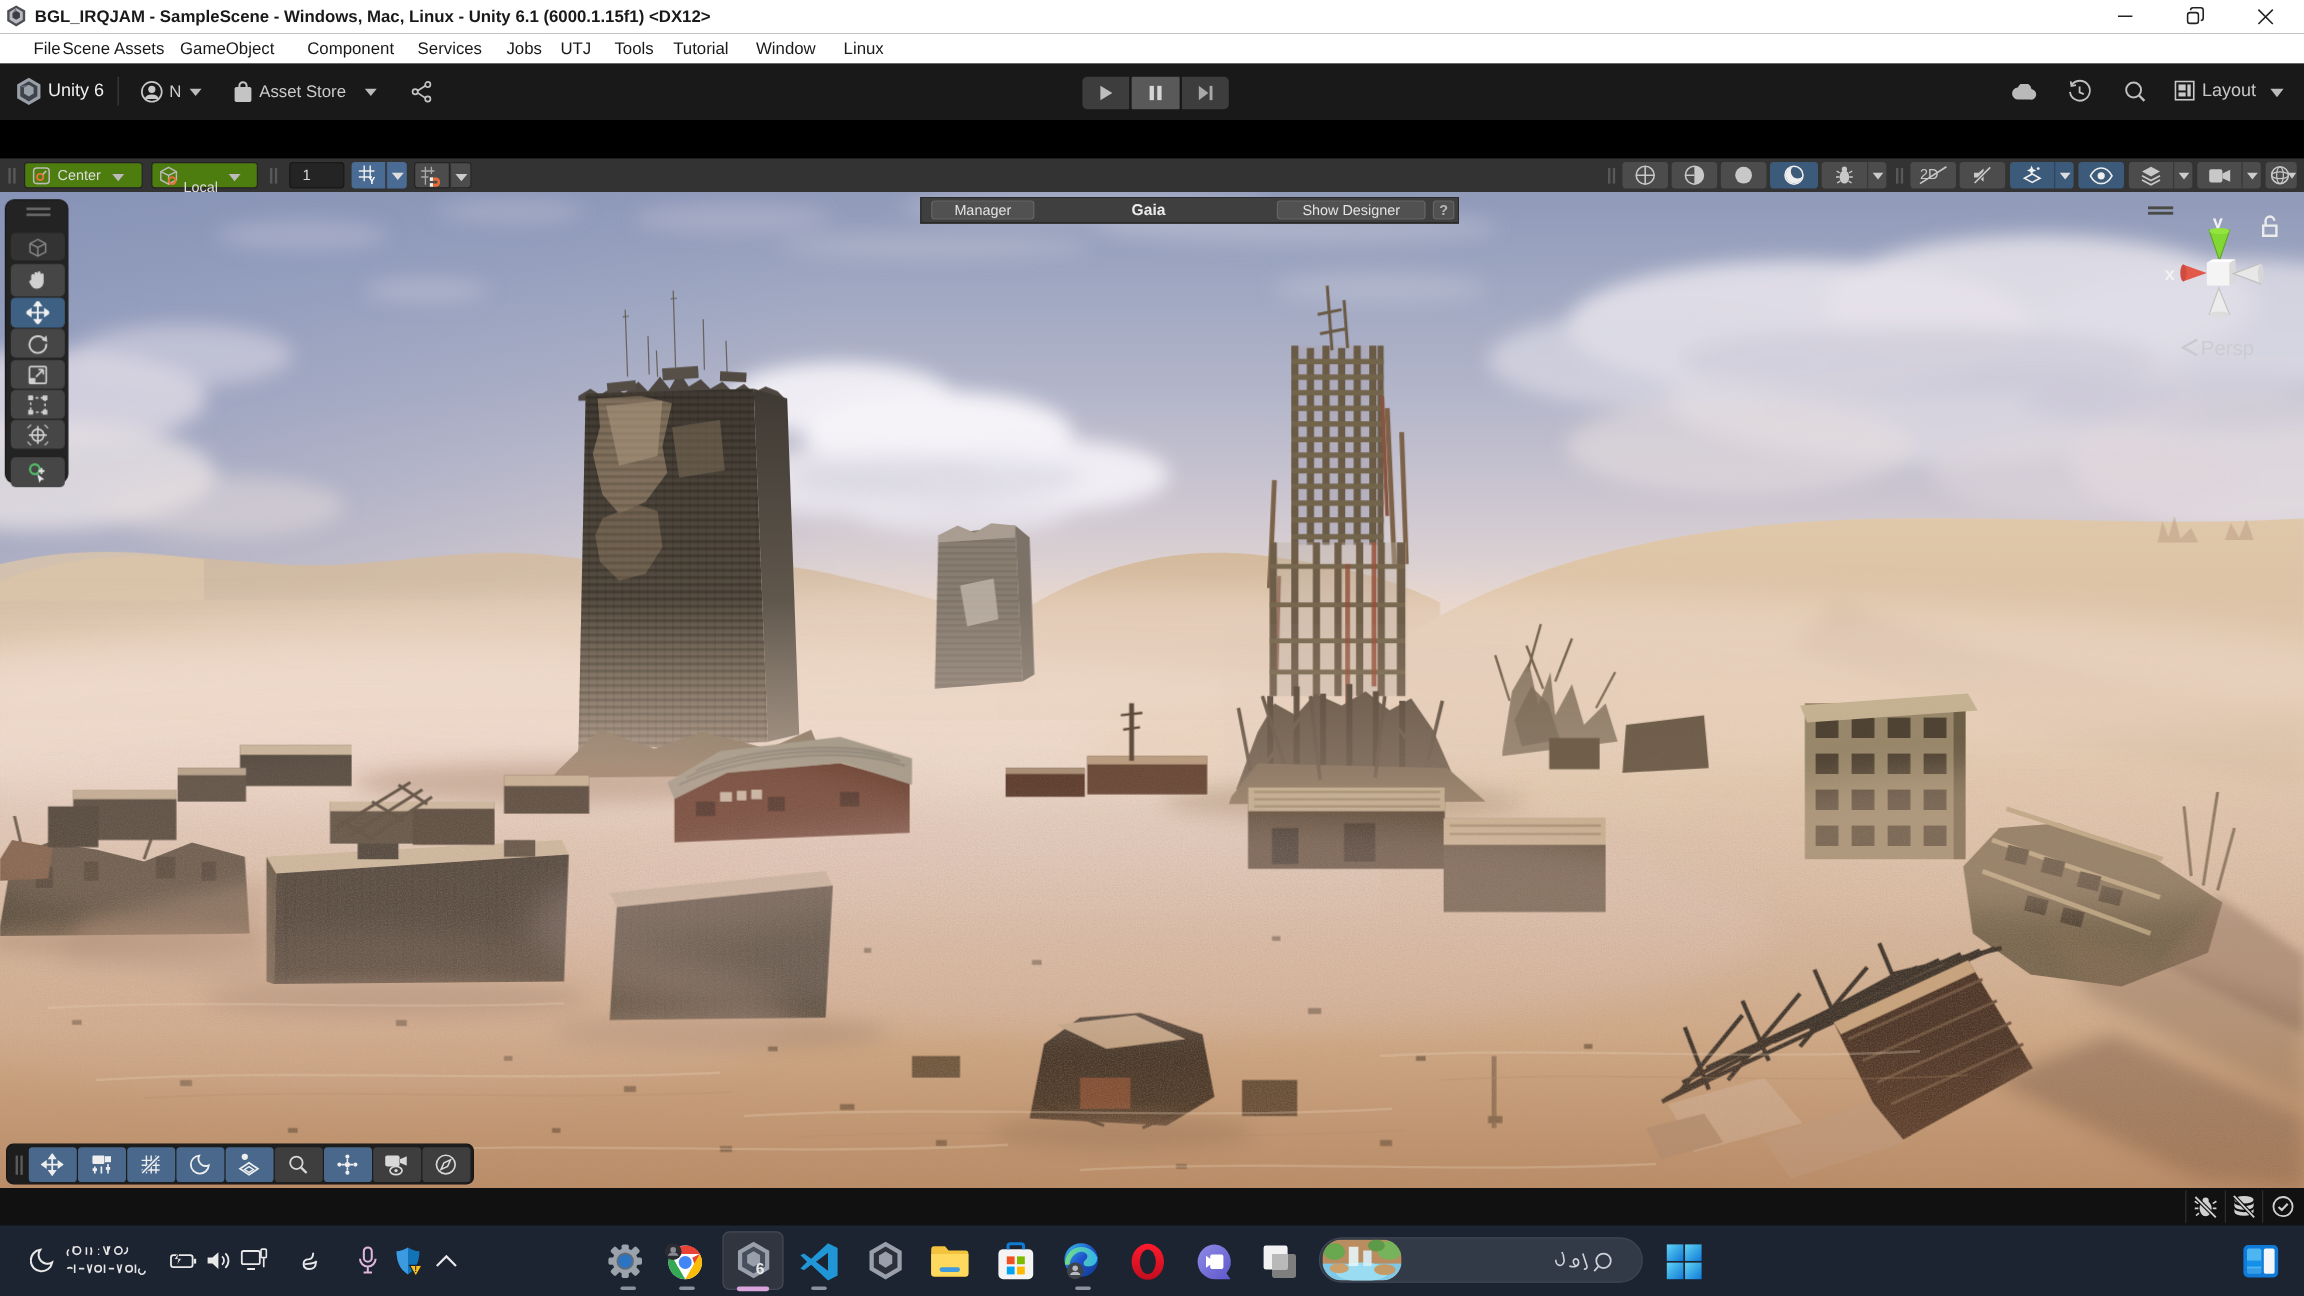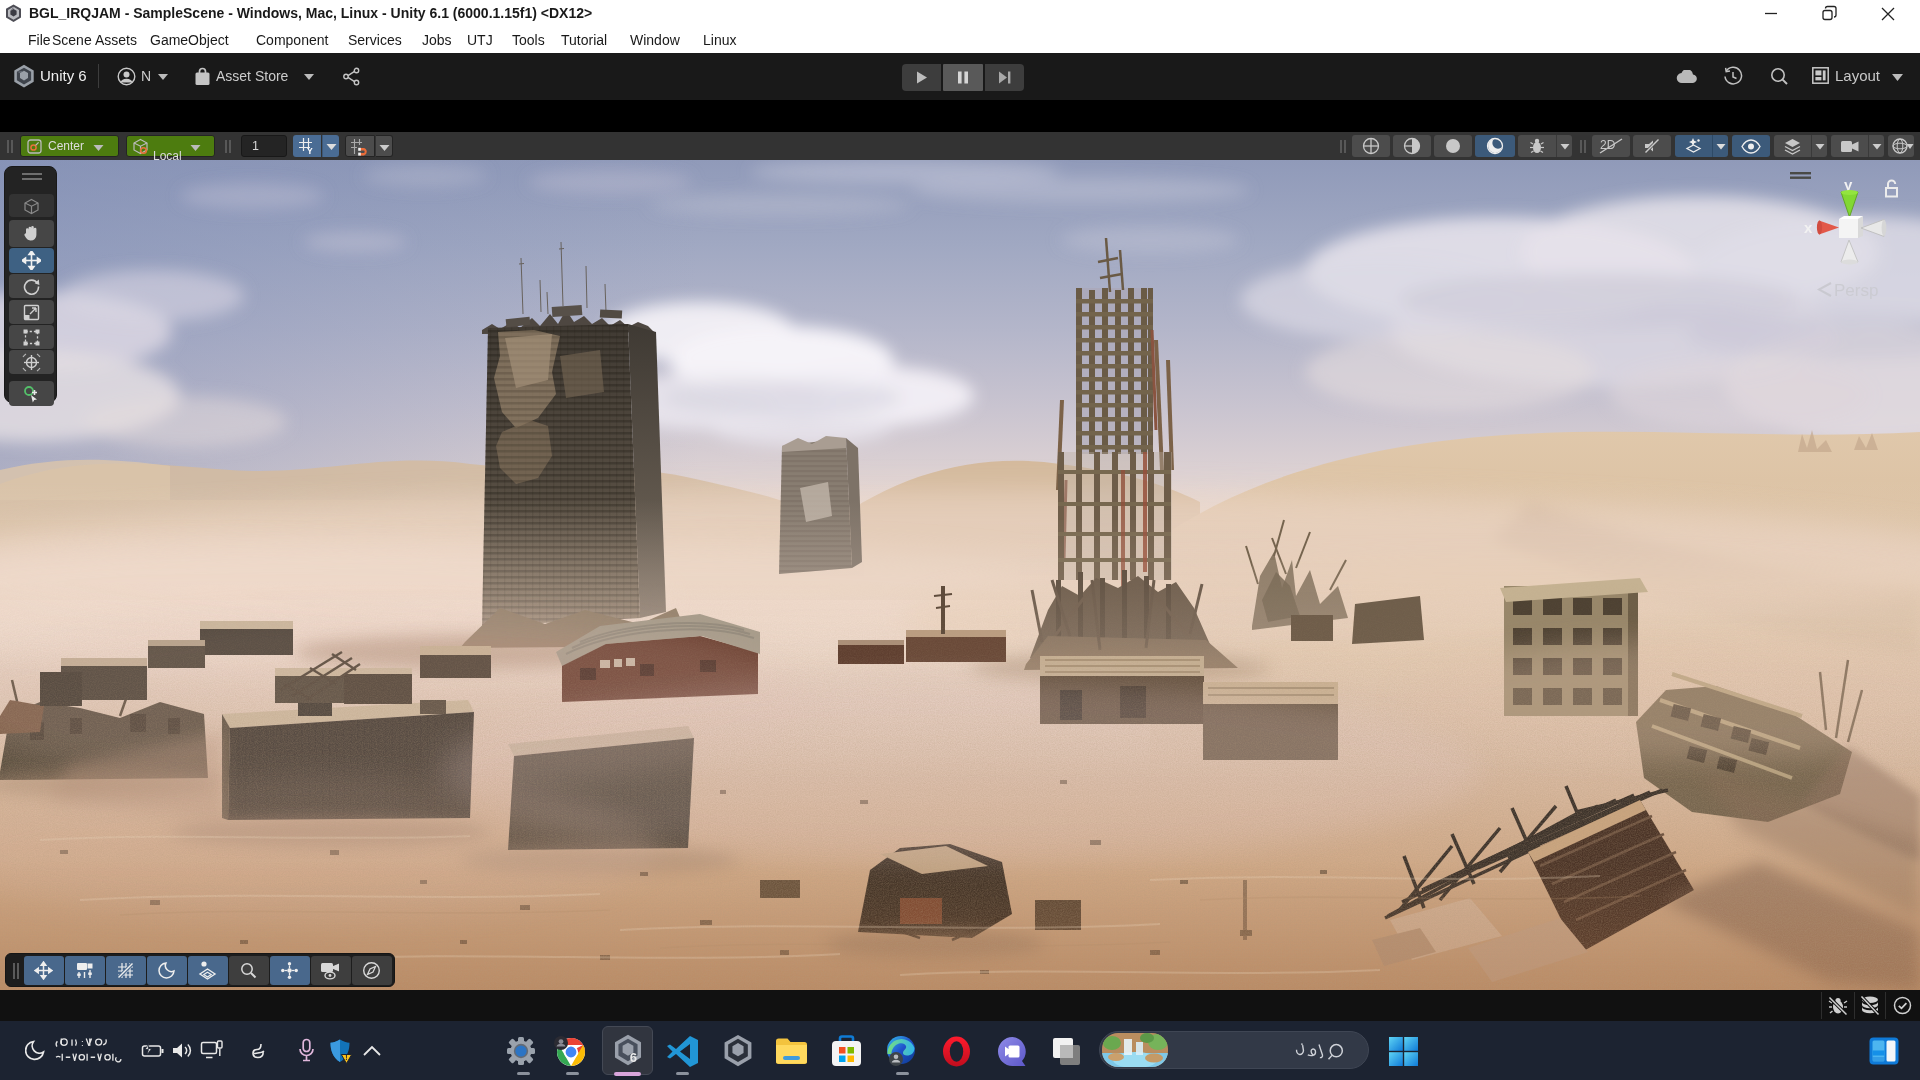--- a/index.html
+++ b/index.html
@@ -811,20 +811,26 @@
 </g>
 <g stroke="#b08a66" stroke-width="1.6" fill="none" opacity="0.25">
   <path d="M120,915 C280,906 440,918 610,910"></path>
   <path d="M660,948 C830,938 1000,952 1170,942"></path>
   <path d="M1200,900 C1340,892 1490,904 1640,896"></path>
 </g>
 
 <rect x="0" y="560" width="1920" height="430" fill="#c8a184" filter="url(#sandnoise)" opacity="0.5" mask="url(#noisemask)"></rect>
 </svg>
 
+<div class="abs" style="left:767px;top:4px;width:449px;height:22px;background:#3f3f3f;border:1px solid #2a2a2a">
+  <div class="abs" style="left:8px;top:2px;width:86px;height:16px;background:#515151;border:1px solid #656565;border-radius:3px;color:#e2e2e2;font-size:12px;text-align:center;line-height:15px">Manager</div>
+  <div class="abs" style="left:175px;top:2px;font-size:13px;font-weight:bold;color:#ececec">Gaia</div>
+  <div class="abs" style="left:296px;top:2px;width:124px;height:16px;background:#515151;border:1px solid #656565;border-radius:3px;color:#e2e2e2;font-size:12px;text-align:center;line-height:15px">Show Designer</div>
+  <div class="abs" style="left:426px;top:2px;width:18px;height:16px;background:#515151;border:1px solid #656565;border-radius:3px;color:#b8b8b8;font-size:12px;font-weight:bold;text-align:center;line-height:15px">?</div>
+</div>
 
 <div class="abs" style="left:4px;top:6px;width:53px;height:237px;background:#232323;border-radius:8px;border:1px solid #191919">
   <div class="abs" style="left:17px;top:6px;width:20px;height:2px;background:#6e6e6e"></div>
   <div class="abs" style="left:17px;top:11px;width:20px;height:2px;background:#6e6e6e"></div>
   <div class="abs" style="left:4px;top:27px;width:45px;height:23px;background:#333333;border-radius:4px">
     <svg class="abs" style="left:14px;top:4px" width="17" height="17" viewBox="0 0 17 17">
       <g fill="none" stroke="#8a8a8a" stroke-width="1.2">
         <polygon points="8.5,1.5 15,5 15,12 8.5,15.5 2,12 2,5"></polygon>
         <path d="M2,5 L8.5,8.2 L15,5 M8.5,8.2 L8.5,15.5"></path>
       </g>

